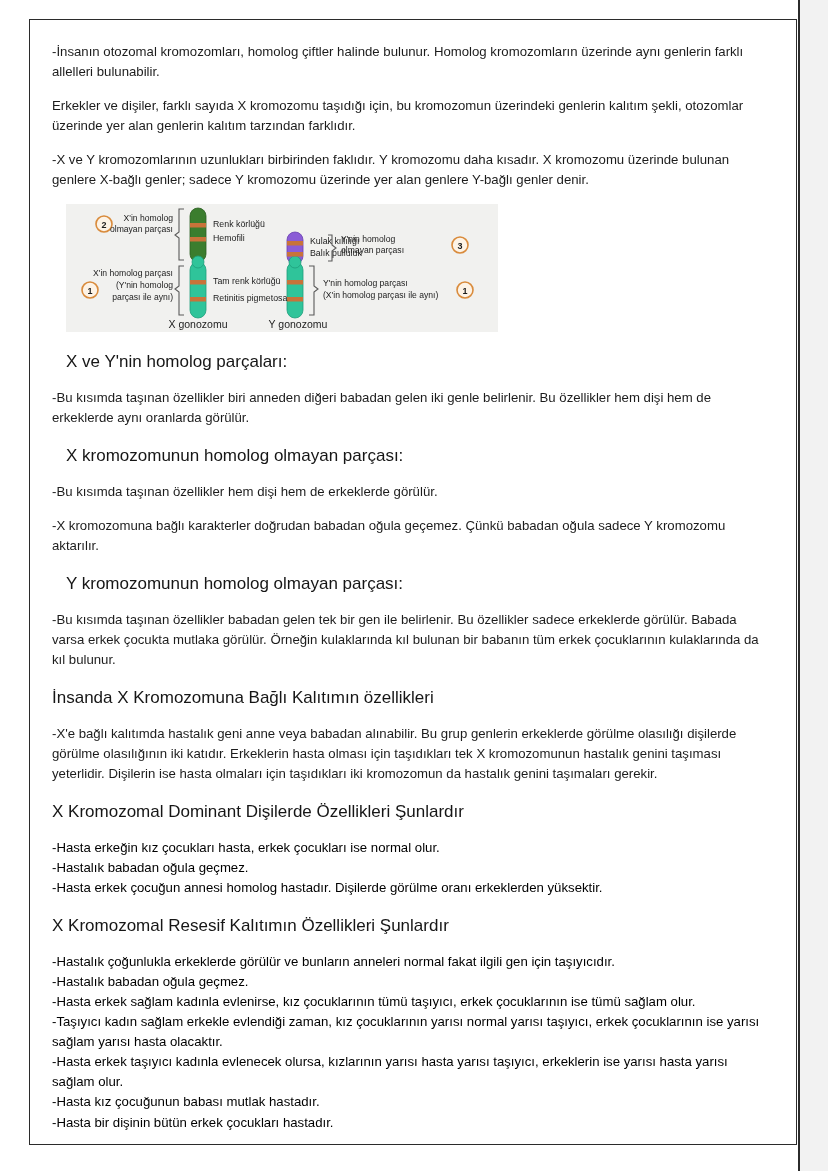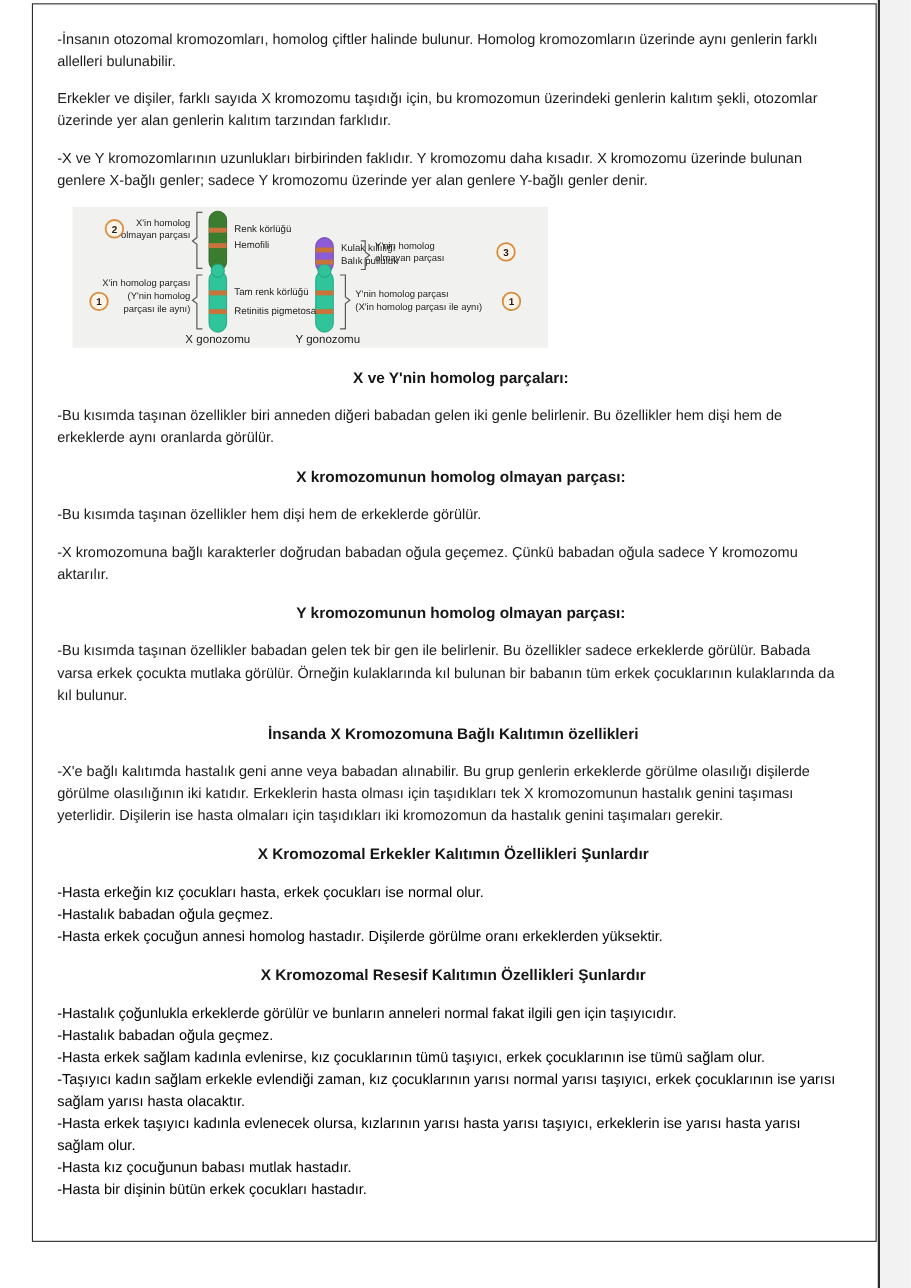--- a/index.html
+++ b/index.html
@@ -23,21 +23,21 @@
     width: 30px;
     height: 1171px;
     background: #f2f2f2;
     border-left: 2px solid #2b2b2b;
     box-sizing: border-box;
   }
 
   .doc-frame {
     position: absolute;
     left: 29px;
-    top: 3px;
+    top: 19px;
     width: 768px;
     height: 1126px;
     border: 1.5px solid #2b2b2b;
     background: #ffffff;
     box-sizing: border-box;
     overflow: hidden;
   }
 
   .doc-body {
     padding: 22px 24px 10px 22px;
@@ -58,25 +58,24 @@
     line-height: 1.52;
     color: #000000;
   }
 
   .list-block {
     margin: 0 0 14px 0;
   }
 
   h3.heading {
     margin: 16px 0 14px 0;
-    font-size: 14px;
-    font-weight: bold;
+    font-size: 17px;
+    font-weight: normal;
     color: #161616;
     line-height: 1.4;
-    text-align: center;
   }
 
   h3.heading.indent {
     margin-left: 14px;
   }
 
   
   .figure {
     margin: 6px 0 18px 14px;
     width: 432px;
@@ -194,21 +193,21 @@
     <h3 class="heading indent">X kromozomunun homolog olmayan parçası:</h3>
     <p class="para">-Bu kısımda taşınan özellikler hem dişi hem de erkeklerde görülür.</p>
     <p class="para">-X kromozomuna bağlı karakterler doğrudan babadan oğula geçemez. Çünkü babadan oğula sadece Y kromozomu aktarılır.</p>
 
     <h3 class="heading indent">Y kromozomunun homolog olmayan parçası:</h3>
     <p class="para">-Bu kısımda taşınan özellikler babadan gelen tek bir gen ile belirlenir. Bu özellikler sadece erkeklerde görülür. Babada varsa erkek çocukta mutlaka görülür. Örneğin kulaklarında kıl bulunan bir babanın tüm erkek çocuklarının kulaklarında da kıl bulunur.</p>
 
     <h3 class="heading">İnsanda X Kromozomuna Bağlı Kalıtımın özellikleri</h3>
     <p class="para">-X'e bağlı kalıtımda hastalık geni anne veya babadan alınabilir. Bu grup genlerin erkeklerde görülme olasılığı dişilerde görülme olasılığının iki katıdır. Erkeklerin hasta olması için taşıdıkları tek X kromozomunun hastalık genini taşıması yeterlidir. Dişilerin ise hasta olmaları için taşıdıkları iki kromozomun da hastalık genini taşımaları gerekir.</p>
 
-    <h3 class="heading">X Kromozomal Erkekler Kalıtımın Özellikleri Şunlardır</h3>
+    <h3 class="heading">X Kromozomal Dominant Dişilerde Özellikleri Şunlardır</h3>
     <div class="list-block">
       <p class="tight">-Hasta erkeğin kız çocukları hasta, erkek çocukları ise normal olur.</p>
       <p class="tight">-Hastalık babadan oğula geçmez.</p>
       <p class="tight">-Hasta erkek çocuğun annesi homolog hastadır. Dişilerde görülme oranı erkeklerden yüksektir.</p>
     </div>
 
     <h3 class="heading">X Kromozomal Resesif Kalıtımın Özellikleri Şunlardır</h3>
     <div class="list-block">
       <p class="tight">-Hastalık çoğunlukla erkeklerde görülür ve bunların anneleri normal fakat ilgili gen için taşıyıcıdır.</p>
       <p class="tight">-Hastalık babadan oğula geçmez.</p>

